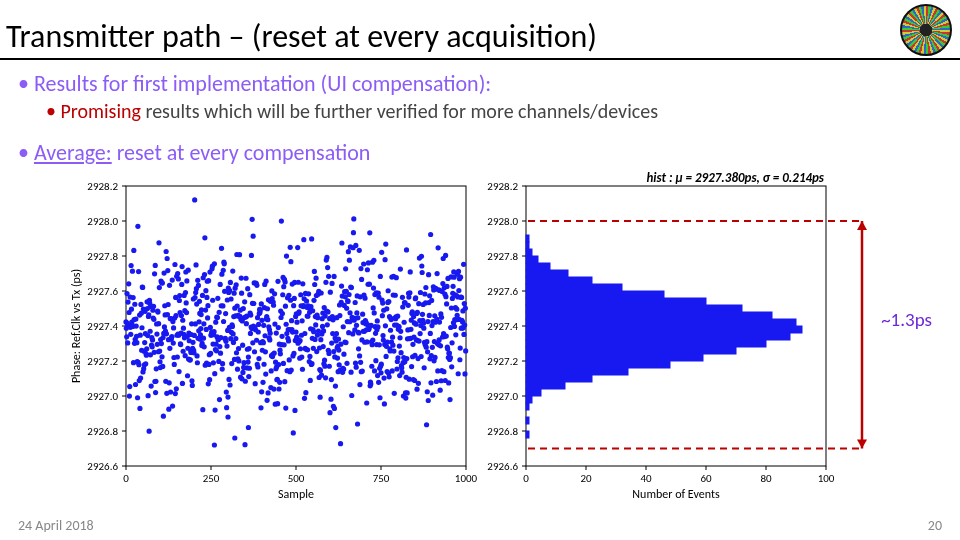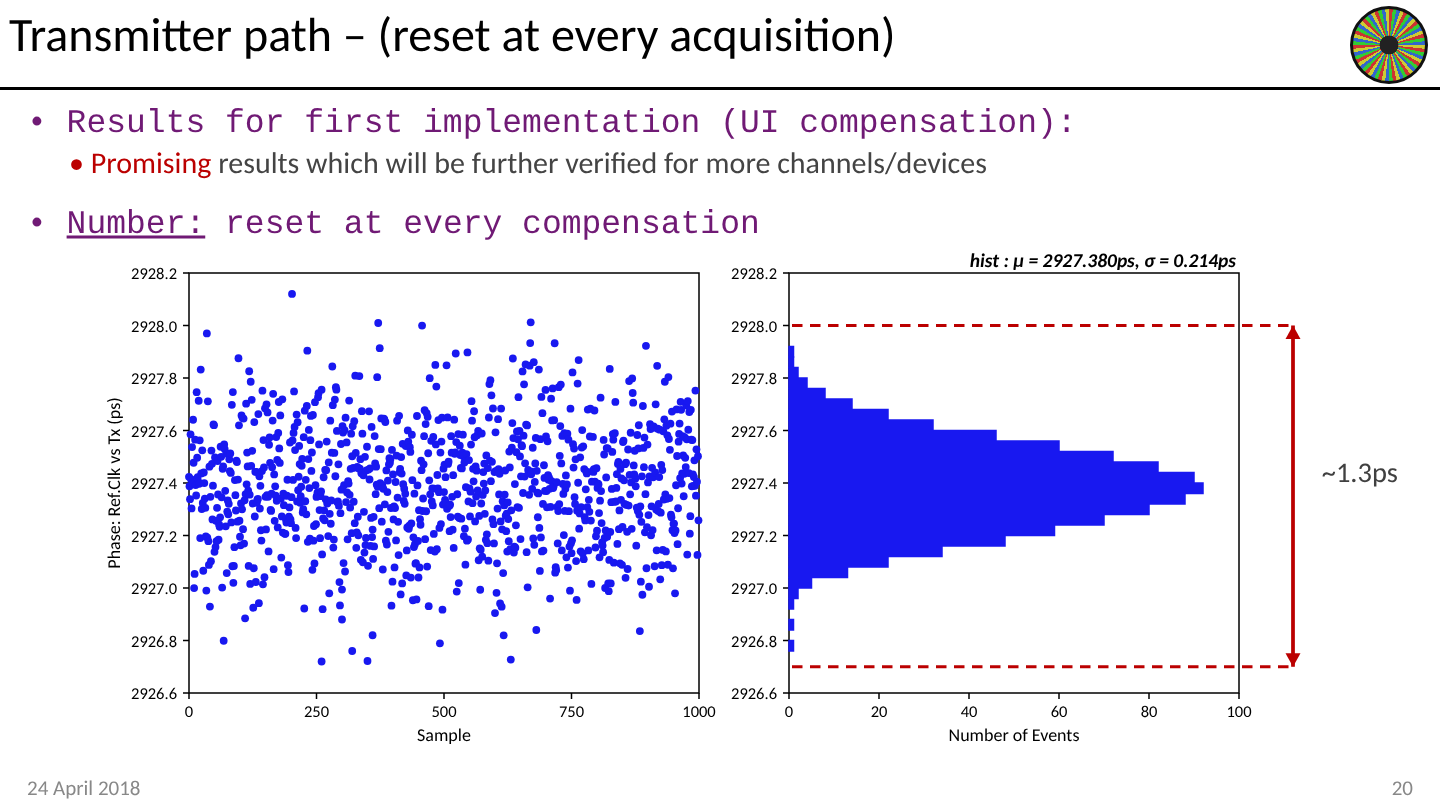--- a/index.html
+++ b/index.html
@@ -1,50 +1,50 @@
 <!DOCTYPE html>
 <html><head>
 <meta charset="utf-8">
 <style>
   * { box-sizing: border-box; margin: 0; padding: 0; }
   body { width: 960px; height: 540px; font-family: Calibri, Arial, sans-serif; background: #fff; position: relative; overflow: hidden; }
-  .title-bar { display: flex; align-items: flex-start; justify-content: space-between; padding: 4px 8px 2px 6px; border-bottom: 2px solid #000; }
+  .title-bar { display: flex; align-items: flex-end; justify-content: space-between; padding: 4px 8px 2px 6px; border-bottom: 2px solid #000; }
   .title { font-size: 32px; color: #000; font-weight: 400; }
   .logo { width: 52px; height: 52px; border-radius: 50%; background:
     radial-gradient(circle, #222 18%, transparent 19%),
     repeating-conic-gradient(#c33 0 6deg, #3c3 6deg 12deg, #36c 12deg 18deg, #cc3 18deg 24deg);
     border: 2px solid #111; }
   .content { padding: 8px 18px 0 18px; }
-  .b1 { font-size: 22px; color: #701a75; margin: 2px 0 2px 0; font-family: Liberation Mono, monospace; }
+  .b1 { font-size: 22px; color: #8b5cf6; margin: 2px 0 2px 0; }
   .b1::before { content: "• "; }
   .b2 { font-size: 20px; color: #444; margin: 2px 0 16px 28px; }
   .b2::before { content: "• "; color: #b00; }
   .b2 .hl { color: #b00; }
   .under { text-decoration: underline; }
   .chart-area { position: relative; margin: 2px 0 0 48px; width: 870px; height: 335px; }
   svg.plots { position: absolute; top: 0; left: 0; }
-  .annot { position: absolute; right: 4px; top: 140px; color: #404040; font-size: 19px; }
+  .annot { position: absolute; right: 4px; top: 140px; color: #6d28d9; font-size: 19px; }
   .footer { position: absolute; bottom: 6px; left: 0; width: 960px; display: flex; justify-content: space-between; padding: 0 18px; font-size: 14px; color: #888; }
   .footer .mid { position: absolute; left: 50%; transform: translateX(-50%); }
 </style>
 </head>
 <body>
 
 <div class="title-bar">
   <div class="title">Transmitter path – (reset at every acquisition)</div>
   <div class="logo"></div>
 </div>
 
 <div class="content">
   <div class="b1">Results for first implementation (UI compensation):</div>
   <div class="b2">
     <span class="hl">Promising</span><span> results which will be further verified for more channels/devices</span>
   </div>
   <div class="b1">
-    <span class="under">Number:</span><span> reset at every compensation</span>
+    <span class="under">Average:</span><span> reset at every compensation</span>
   </div>
 
   <div class="chart-area">
     <svg class="plots" width="870" height="335" id="plots">
         <rect x="60" y="18" width="340" height="280" fill="none" stroke="#000" stroke-width="1"></rect>
         <line x1="56" y1="298" x2="60" y2="298" stroke="#000"></line>
         <text x="52" y="302" text-anchor="end" font-size="11" fill="#000">2926.6</text>
         <line x1="56" y1="262.99999999995026" x2="60" y2="262.99999999995026" stroke="#000"></line>
         <text x="52" y="266.99999999995026" text-anchor="end" font-size="11" fill="#000">2926.8</text>
         <line x1="56" y1="227.9999999999801" x2="60" y2="227.9999999999801" stroke="#000"></line>

